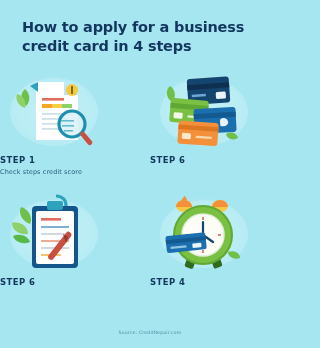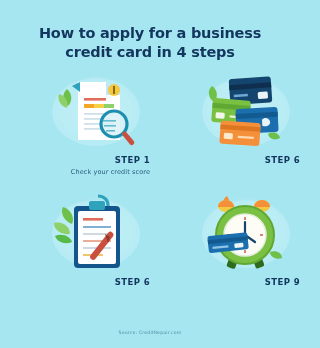--- a/index.html
+++ b/index.html
@@ -5,29 +5,29 @@
   html,body{margin:0;padding:0;}
   body{
     width:300px;height:348px;overflow:hidden;
     background:#a6e6f0;
     font-family:"DejaVu Sans","Liberation Sans",sans-serif;
     position:relative;
   }
   .infographic{position:relative;width:300px;height:348px;box-sizing:border-box;}
 
   .title{
-    position:absolute;left:0;top:24px;width:300px;
-    text-align:center;color:#13365e;
+    position:absolute;left:0;top:18px;width:300px;
+    color:#13365e;
     font-size:14.5px;font-weight:bold;line-height:19px;
     letter-spacing:-0.2px;padding:0 22px;box-sizing:border-box;
   }
 
   .grid{position:absolute;left:0;top:68px;width:300px;}
   .row{display:flex;width:300px;}
-  .cell{width:150px;display:flex;flex-direction:column;align-items:flex-end;}
+  .cell{width:150px;display:flex;flex-direction:column;align-items:flex-start;}
   .art{width:108px;height:84px;position:relative;}
   .halo{
     position:absolute;left:8px;top:6px;width:92px;height:72px;border-radius:50%;
     background:radial-gradient(ellipse at 50% 50%,rgba(255,255,255,.55),rgba(255,255,255,0) 70%);
   }
   .step-label{
     color:#13365e;font-size:8.5px;font-weight:bold;letter-spacing:.4px;
     margin-top:3px;text-align:center;
   }
   .step-desc{
@@ -76,21 +76,21 @@
             <path d="M40 40c0-3 2-5 5-5s5 2 5 5-2 5-5 5" fill="none" stroke="#2fa3bd" stroke-width="0"></path>
             <circle cx="72" cy="56" r="13" fill="#d9f1f7" opacity=".85"></circle>
             <circle cx="72" cy="56" r="13" fill="none" stroke="#1d8fae" stroke-width="3.2"></circle>
             <rect x="60" y="52" width="14" height="1.6" fill="#2fa3bd" opacity=".7"></rect>
             <rect x="62" y="57" width="12" height="1.6" fill="#2fa3bd" opacity=".7"></rect>
             <rect x="64" y="62" width="9" height="1.6" fill="#2fa3bd" opacity=".7"></rect>
             <rect x="80" y="64" width="5" height="16" rx="2.4" transform="rotate(-40 82 66)" fill="#c9503f"></rect>
           </svg>
         </div>
         <div class="step-label">STEP 1</div>
-        <div class="step-desc">Check your credit score</div>
+        <div class="step-desc">Check steps credit score</div>
       </div>
 
       <div class="cell">
         <div class="art">
           <div class="halo"></div>
           <svg width="108" height="84" viewBox="0 0 108 84">
             <ellipse cx="54" cy="44" rx="44" ry="34" fill="#bdeef5" opacity=".7"></ellipse>
             <path d="M22 34c-6-4-7-12-2-16 5 3 7 11 2 16z" fill="#6fc04b"></path>
             <path d="M76 66c5-3 11-1 12 4-5 3-11 1-12-4z" fill="#6fc04b"></path>
             <g transform="rotate(-4 54 30)">
@@ -177,19 +177,19 @@
             <line x1="53" y1="45" x2="63" y2="52" stroke="#14456e" stroke-width="2.2" stroke-linecap="round"></line>
             <circle cx="53" cy="45" r="2.2" fill="#c9503f"></circle>
             <g transform="rotate(-6 38 52)">
               <rect x="16" y="44" width="40" height="17" rx="2.5" fill="#1b6fae"></rect>
               <rect x="16" y="48" width="40" height="4" fill="#135a90"></rect>
               <rect x="20" y="55" width="16" height="2.2" fill="#8fc4e6"></rect>
               <rect x="42" y="54" width="9" height="4.5" rx="1" fill="#e9f3f8"></rect>
             </g>
           </svg>
         </div>
-        <div class="step-label">STEP 9</div>
+        <div class="step-label">STEP 4</div>
       </div>
     </div>
   </div>
 
   <div class="source">Source: CreditRepair.com</div>
 </div>
 
 </body></html>

